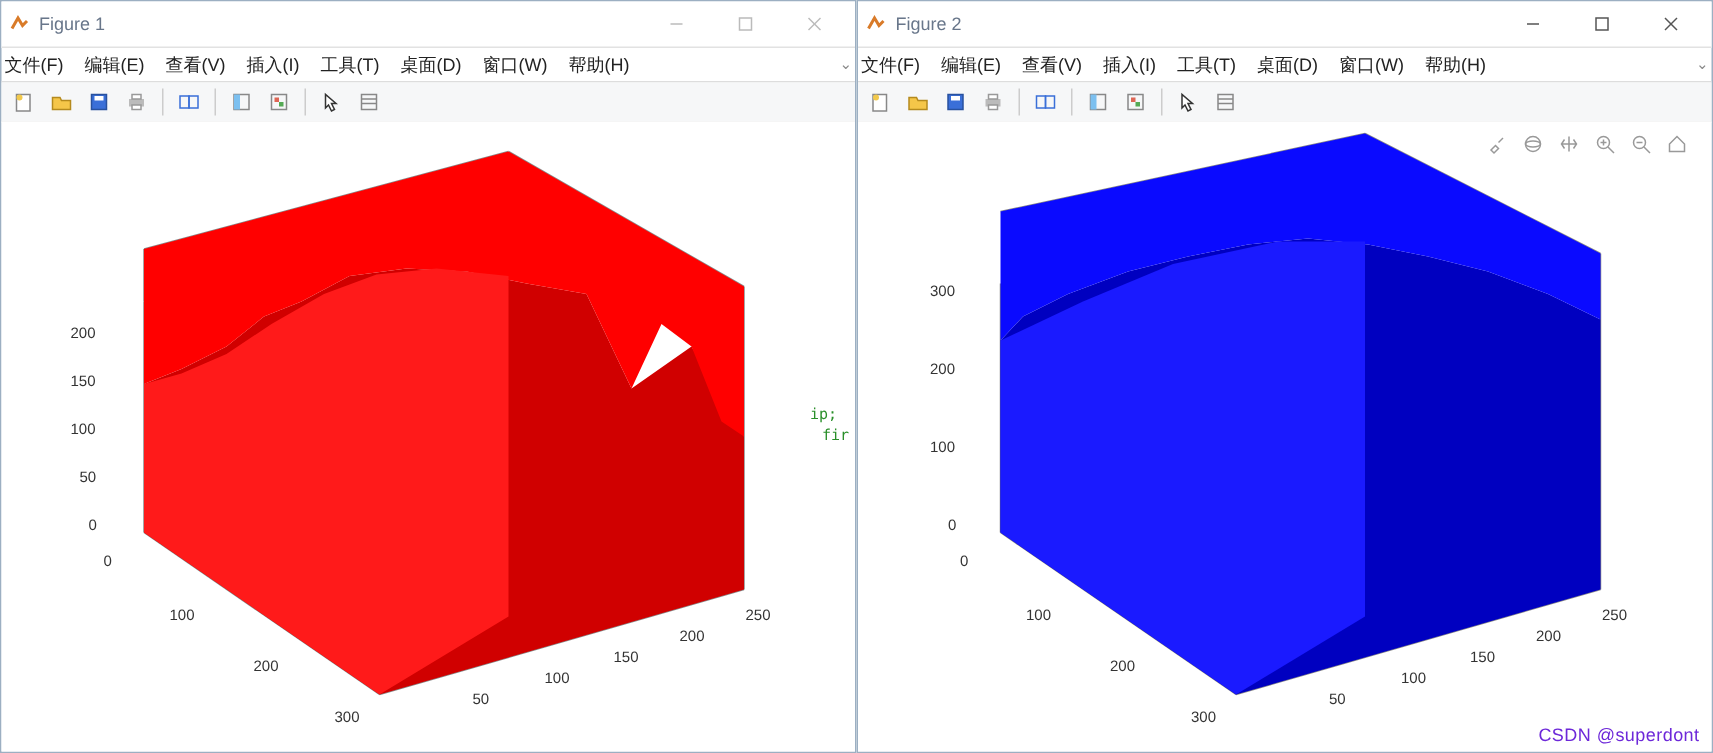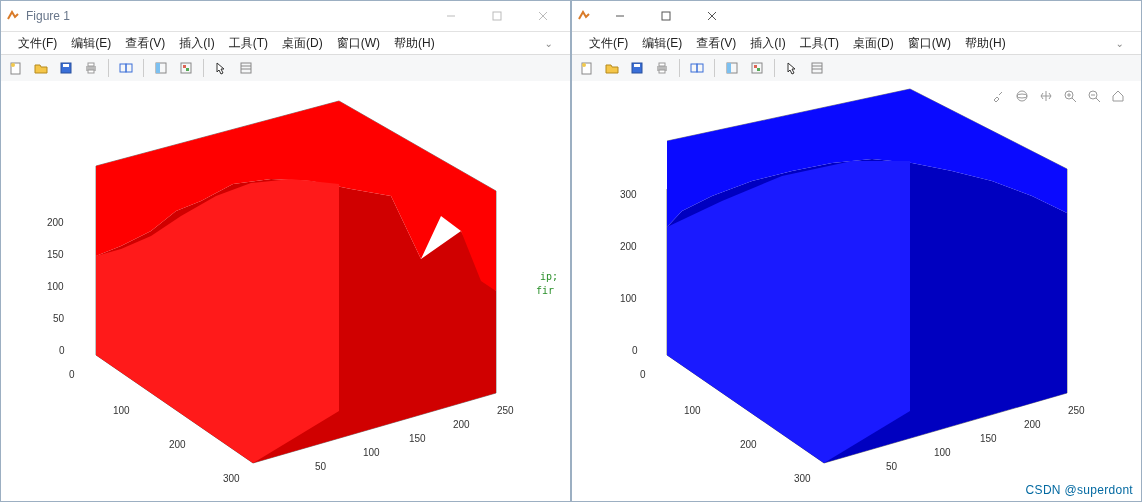--- a/index.html
+++ b/index.html
@@ -6,30 +6,30 @@
   .desk{display:flex;width:1142px;height:502px;}
   .figwin{position:relative;width:571px;height:502px;background:#fff;border:1px solid #9cafc2;box-sizing:border-box;}
   .titlebar{height:30px;display:flex;align-items:center;background:#fff;border-bottom:1px solid #e2e2e2;padding:0 4px;}
   .titlebar .logo{width:16px;height:16px;margin-right:5px;display:flex;align-items:center;justify-content:center;}
   .titlebar .title{font-size:12px;color:#68768a;flex:1;}
   .winbtns{display:flex;gap:0;}
   .winbtn{width:46px;height:30px;display:flex;align-items:center;justify-content:center;color:#555;}
   .winbtn svg{stroke:#555;}
   .winbtn.dim svg{stroke:#bbb;}
   .winbtn.dim{color:#bbb;}
-  .menubar{height:22px;display:flex;align-items:center;padding:0 17px;gap:14px;border-bottom:1px solid #ddd;}
+  .menubar{height:22px;display:flex;align-items:center;padding:0 2px;gap:14px;border-bottom:1px solid #ddd;}
   .menuitem{font-size:12px;color:#222;white-space:nowrap;}
   .menubar .drop{margin-left:auto;color:#888;font-size:10px;}
   .toolbar{height:26px;display:flex;align-items:center;padding:0 4px;gap:3px;border-bottom:1px solid #ddd;background:#f6f7f8;}
   .tbtn{width:20px;height:20px;display:flex;align-items:center;justify-content:center;border:1px solid transparent;}
   .sep{width:1px;height:18px;background:#ccc;margin:0 3px;}
   .plotarea{position:absolute;left:0;right:0;top:80px;bottom:0;background:#fff;}
   .bgtext{position:absolute;font-size:10px;color:#2a8f2a;font-family:monospace;}
   .axistxt{position:absolute;font-size:10px;color:#333;font-family:Liberation Sans, sans-serif;}
-  .watermark{position:absolute;right:8px;bottom:4px;font-size:12px;color:#0369a1;font-family:Arial,sans-serif;letter-spacing:0.3px;}
+  .watermark{position:absolute;right:8px;bottom:4px;font-size:12px;color:#6d28d9;font-family:Arial,sans-serif;letter-spacing:0.3px;}
   .axestool{position:absolute;top:6px;right:14px;display:flex;gap:6px;}
   .axestool .ic{width:18px;height:18px;display:flex;align-items:center;justify-content:center;color:#999;}
 </style>
 </head>
 <body>
 
 <div class="desk">
 
   <div class="figwin">
     <div class="titlebar">
@@ -127,21 +127,21 @@
           <svg width="14" height="14">
             <rect x="2" y="2" width="10" height="10" fill="none" stroke="#888"></rect>
             <line x1="2" y1="5" x2="12" y2="5" stroke="#888"></line>
             <line x1="2" y1="8" x2="12" y2="8" stroke="#888"></line>
           </svg>
         </div>
     </div>
 
     <div class="plotarea">
       <span class="bgtext" style="right:12px;top:190px">ip;</span>
-      <span class="bgtext" style="right:16px;top:204px">fir</span>
+      <span class="bgtext" style="right:4px;top:204px">fir</span>
 
       <svg width="571" height="420" viewBox="0 0 571 420">
 
         <g stroke="#888" stroke-width="1" fill="none">
           <line x1="95" y1="120" x2="95" y2="274"></line>
           <line x1="95" y1="274" x2="252" y2="382"></line>
           <line x1="252" y1="382" x2="495" y2="312"></line>
           <line x1="495" y1="312" x2="495" y2="110"></line>
           <line x1="495" y1="110" x2="338" y2="20"></line>
           <line x1="338" y1="20" x2="95" y2="85"></line>
@@ -178,20 +178,21 @@
     </div>
   </div>
 
   <div class="figwin">
     <div class="titlebar">
       <span class="logo">
         <svg width="14" height="14" viewBox="0 0 14 14">
             <path d="M2 10 L6 3 L9 8 L12 5" stroke="#d97b29" stroke-width="2" fill="none"></path>
           </svg>
       </span>
+      <span class="title">Figure 2</span>
       <div class="winbtns">
         <div class="winbtn">
             <svg width="10" height="10">
               <line x1="1" y1="5" x2="9" y2="5" stroke-width="1"></line>
             </svg>
           </div>
         <div class="winbtn">
             <svg width="10" height="10">
               <rect x="1" y="1" width="8" height="8" fill="none" stroke-width="1"></rect>
             </svg>

